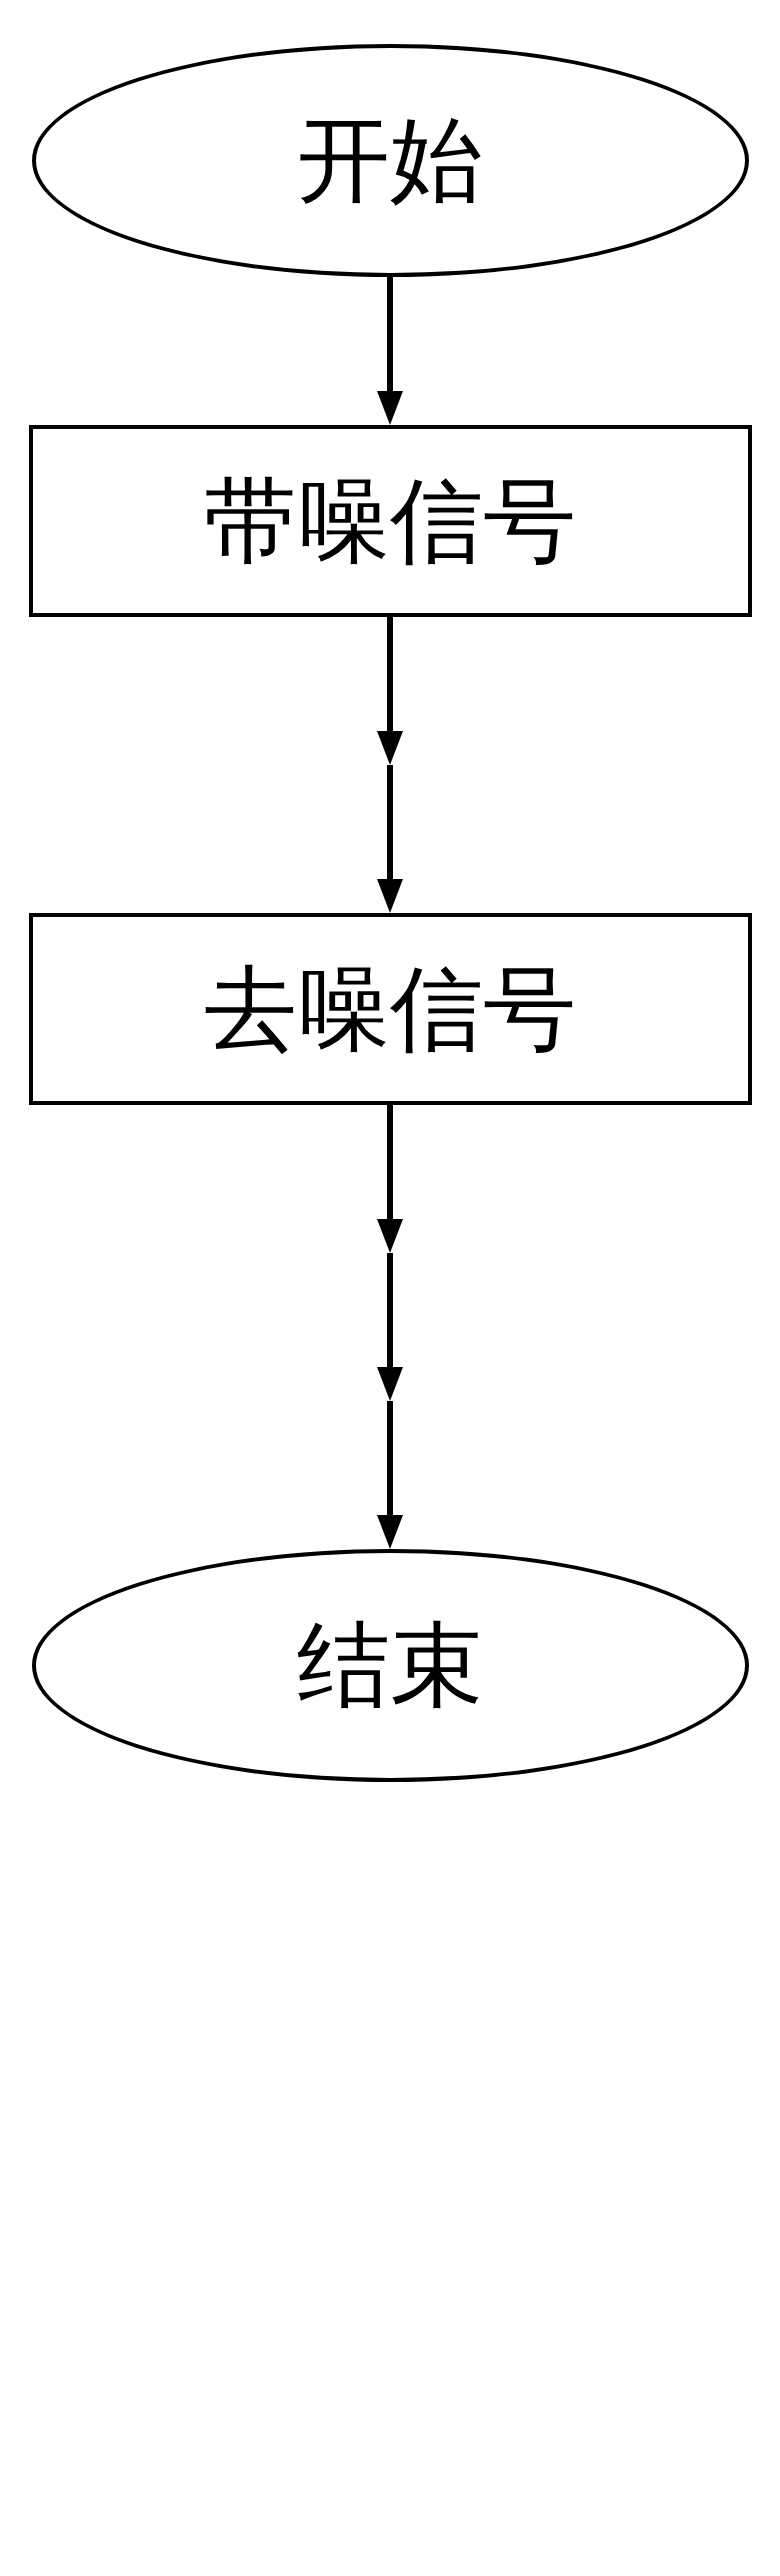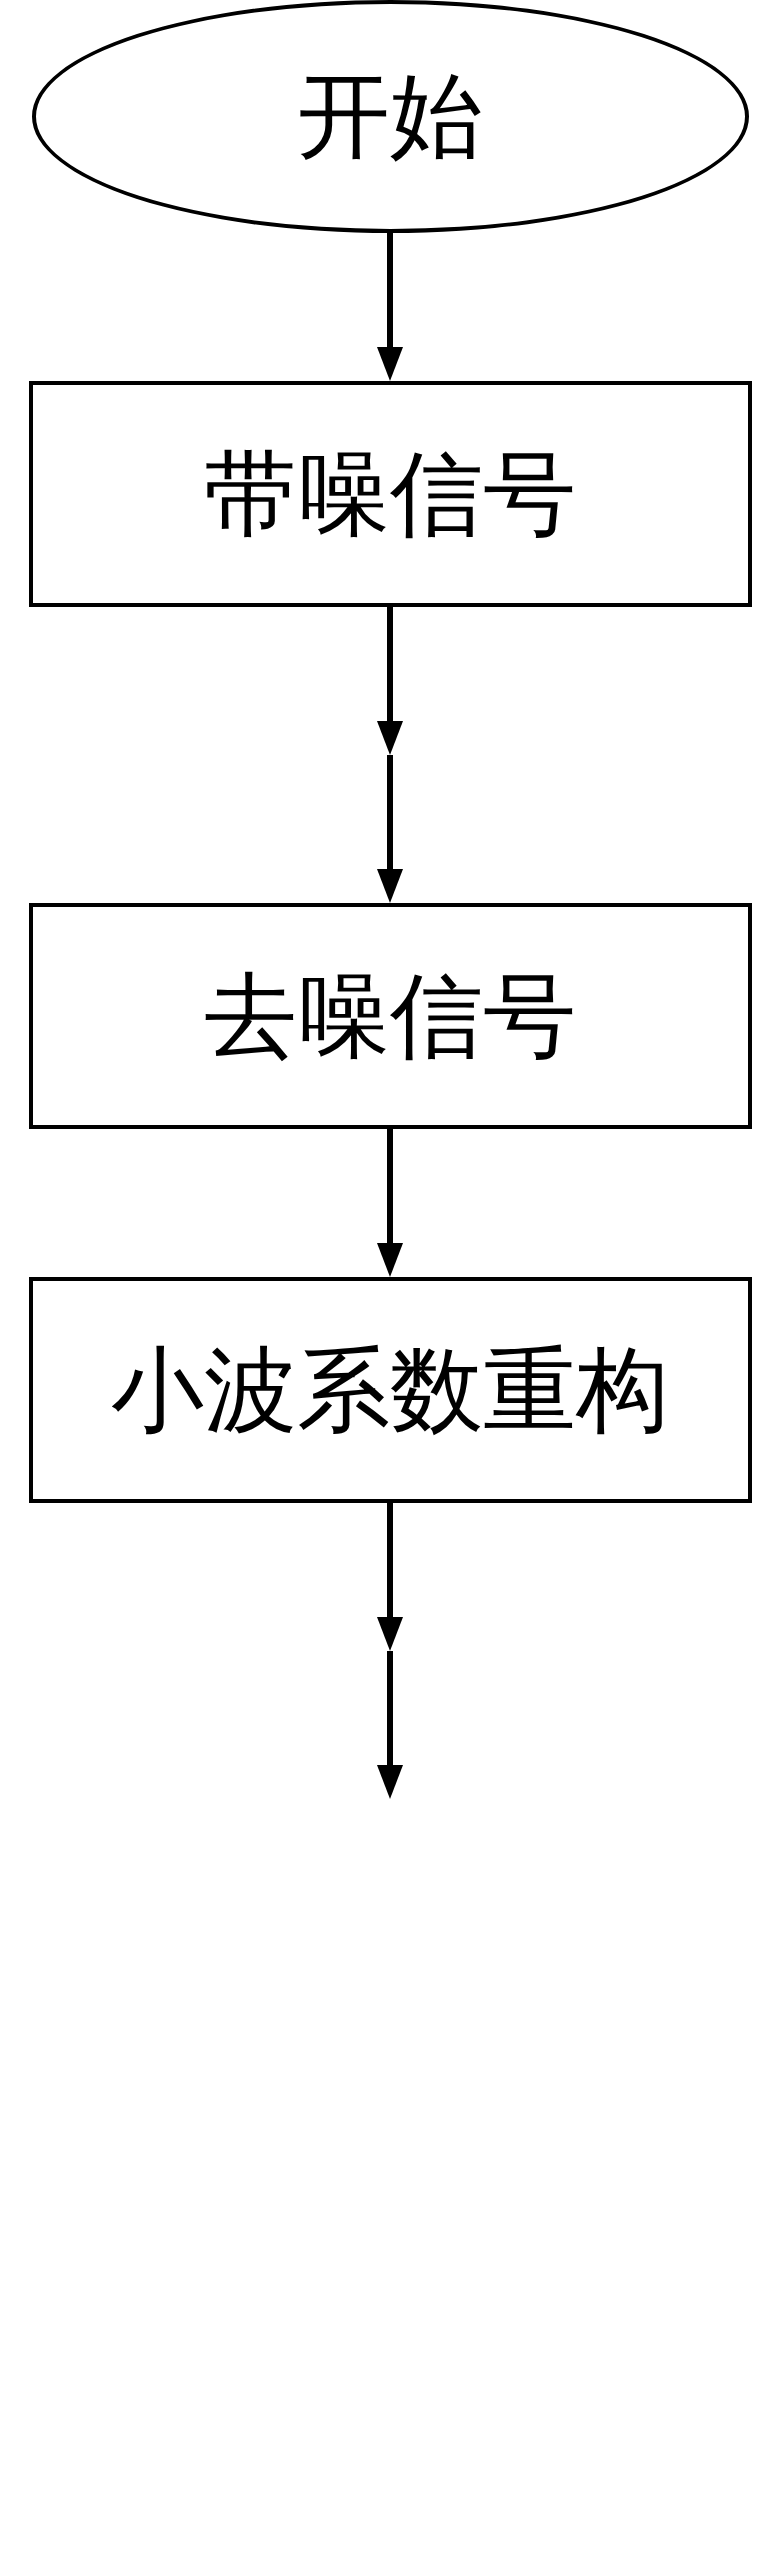--- a/index.html
+++ b/index.html
@@ -13,20 +13,21 @@
     font-family: "Liberation Serif", "DejaVu Serif", serif;
   }
   .canvas {
     box-sizing: border-box;
     width: 780px;
     height: 2576px;
     background: #ffffff;
     display: flex;
     flex-direction: column;
     align-items: center;
+    padding-top: 44px;
   }
   .node {
     box-sizing: border-box;
     display: flex;
     align-items: center;
     justify-content: center;
     background: #ffffff;
     color: #000000;
     border: 4.7px solid #000000;
     flex-shrink: 0;
@@ -37,21 +38,21 @@
     white-space: nowrap;
     color: #000000;
   }
   .ellipse {
     width: 717px;
     height: 233px;
     border-radius: 50%;
   }
   .rect {
     width: 723px;
-    height: 226px;
+    height: 192px;
   }
   .arrow {
     display: flex;
     flex-direction: column;
     align-items: center;
     height: 148px;
     flex-shrink: 0;
   }
   .arrow .shaft {
     width: 5.4px;
@@ -97,30 +98,30 @@
 
   <div class="node rect">
     <span class="label">去噪信号</span>
   </div>
 
   <div class="arrow">
     <div class="shaft"></div>
     <div class="head"></div>
   </div>
 
-  <div class="node rect">
-    <span class="label">小波系数重构</span>
-  </div>
 
   <div class="arrow">
     <div class="shaft"></div>
     <div class="head"></div>
   </div>
 
 
   <div class="arrow">
     <div class="shaft"></div>
     <div class="head"></div>
   </div>
 
+  <div class="node ellipse">
+    <span class="label">结束</span>
+  </div>
 
 </div>
 
 
 </body></html>

